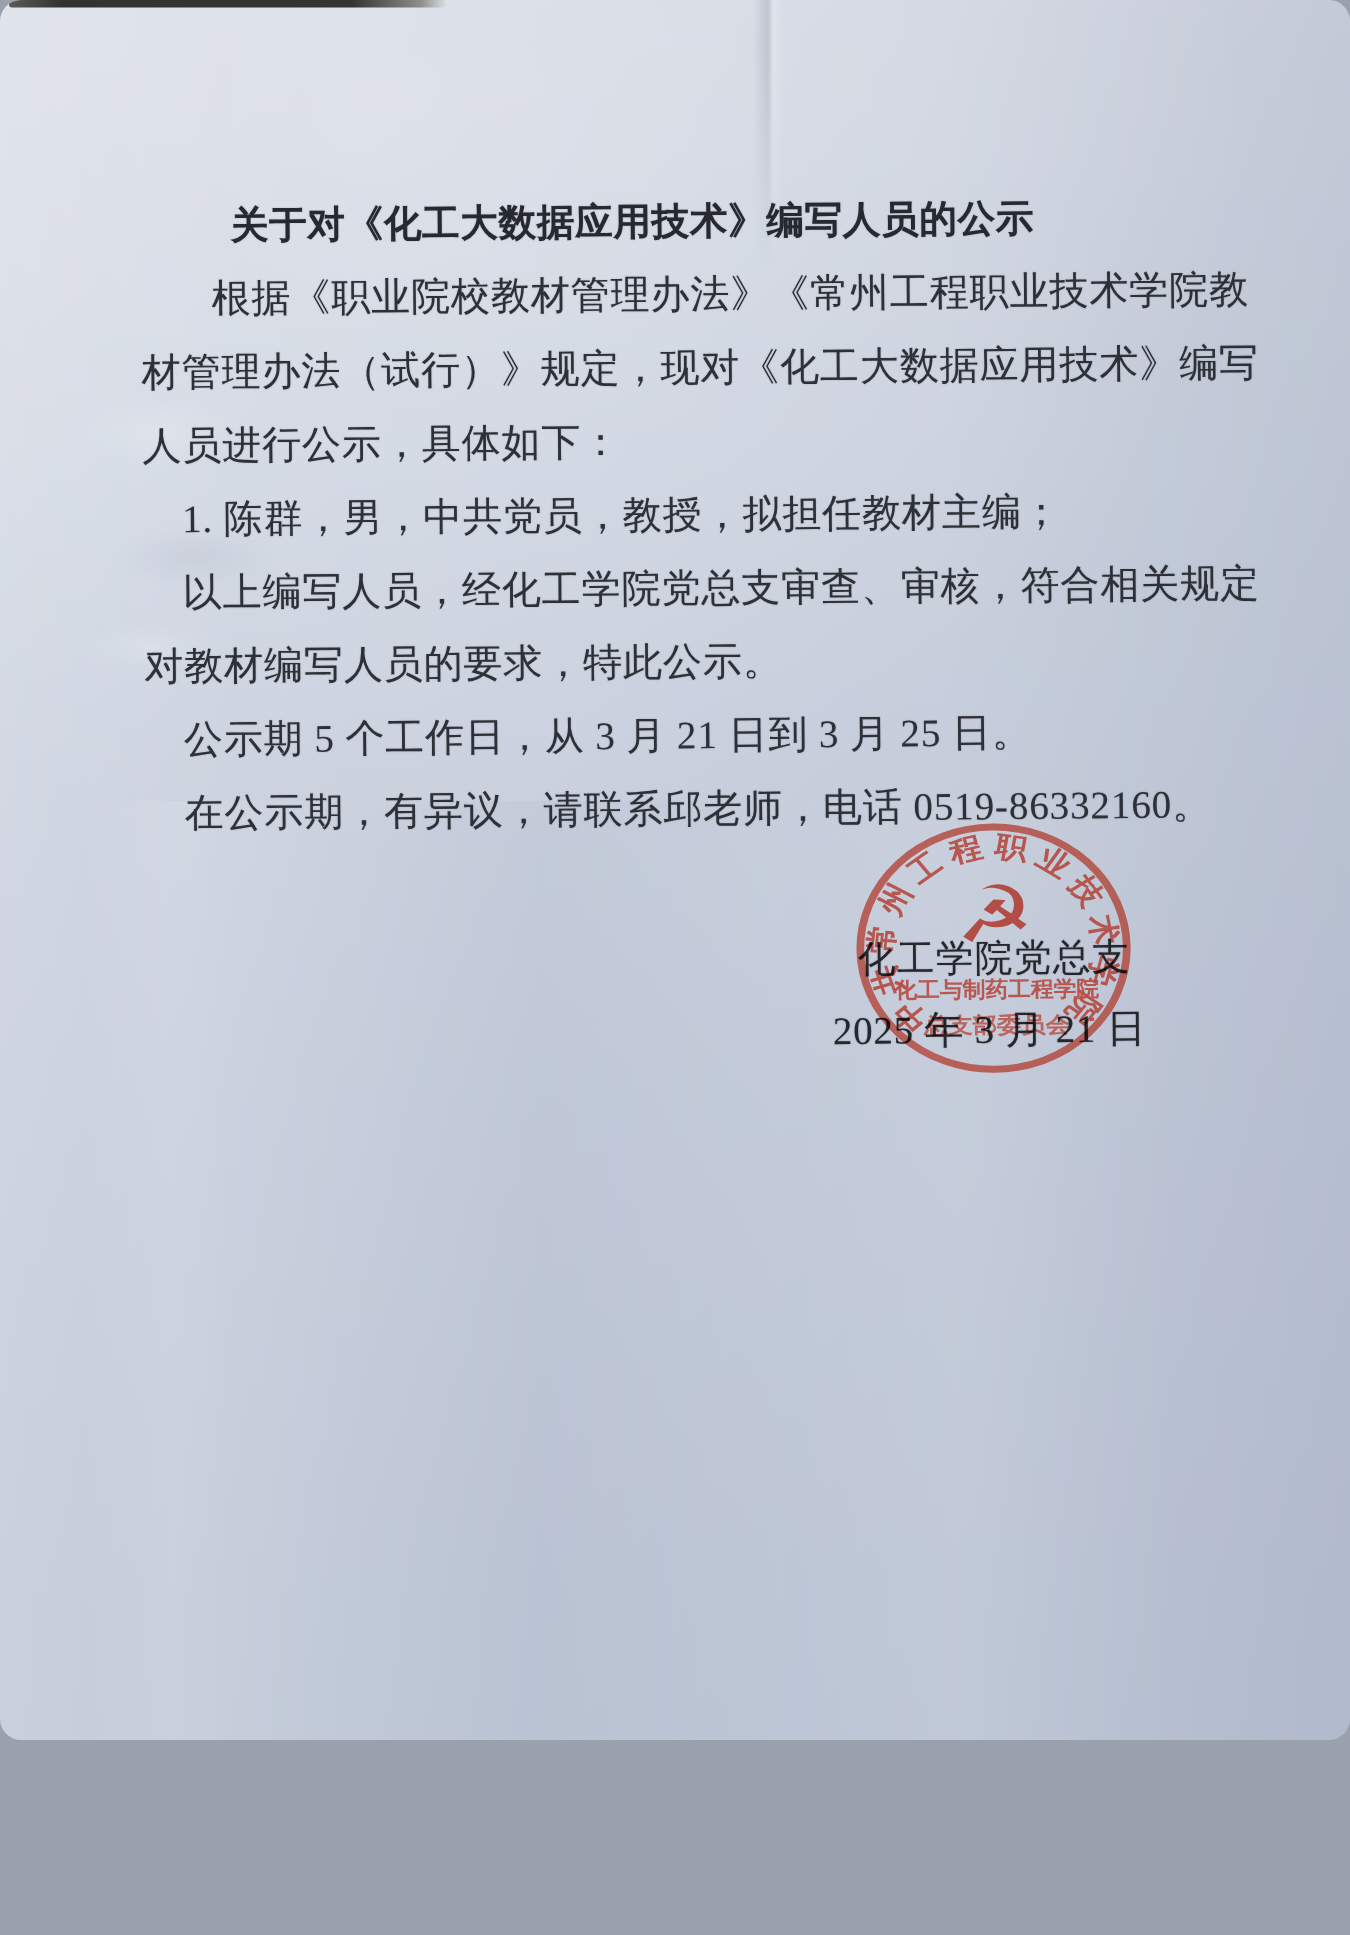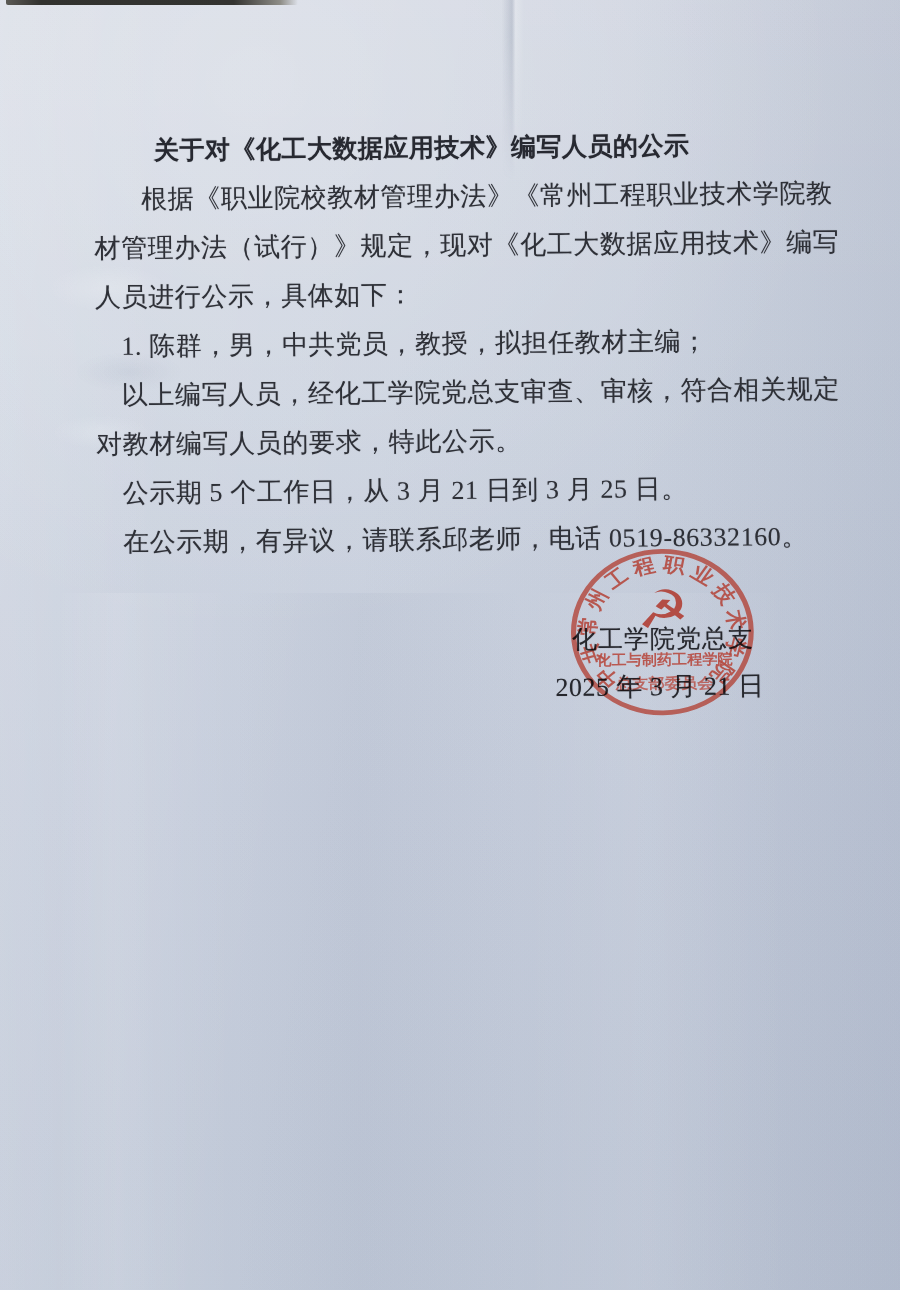--- a/index.html
+++ b/index.html
@@ -1,21 +1,22 @@
 <!DOCTYPE html>
 <html><head>
 <meta charset="utf-8">
 <style>
   html,body{margin:0;padding:0;background:#9aa0ac;}
   .photo{
-    position:relative;width:900px;height:1290px;overflow:hidden;
+    position:relative;width:900px;height:1160px;overflow:hidden;
     background:
       linear-gradient(100deg, rgba(255,255,255,0.10) 0%, rgba(255,255,255,0) 40%, rgba(116,130,160,0.10) 100%),
       linear-gradient(180deg,#d2d7e2 0%, #cdd4e0 30%, #c9d0de 62%, #c6cedc 100%);
     font-family:"Liberation Serif", serif;
+    border-radius:14px;
   }
   
   .shade-main{position:absolute;inset:0;pointer-events:none;
     background:
       radial-gradient(120% 80% at 28% 6%, rgba(255,255,255,0.22), rgba(255,255,255,0) 55%),
       linear-gradient(90deg, rgba(255,255,255,0.10) 0%, rgba(255,255,255,0) 18%, rgba(255,255,255,0) 70%, rgba(104,118,148,0.10) 100%),
       linear-gradient(180deg, rgba(255,255,255,0.06) 0%, rgba(255,255,255,0) 25%, rgba(104,118,148,0.06) 90%);
   }
   .band-lower{position:absolute;left:0;right:0;top:46%;bottom:0;pointer-events:none;opacity:.7;
     background:linear-gradient(90deg, rgba(255,255,255,0) 6%, rgba(255,255,255,0.14) 13%, rgba(255,255,255,0) 26%,

